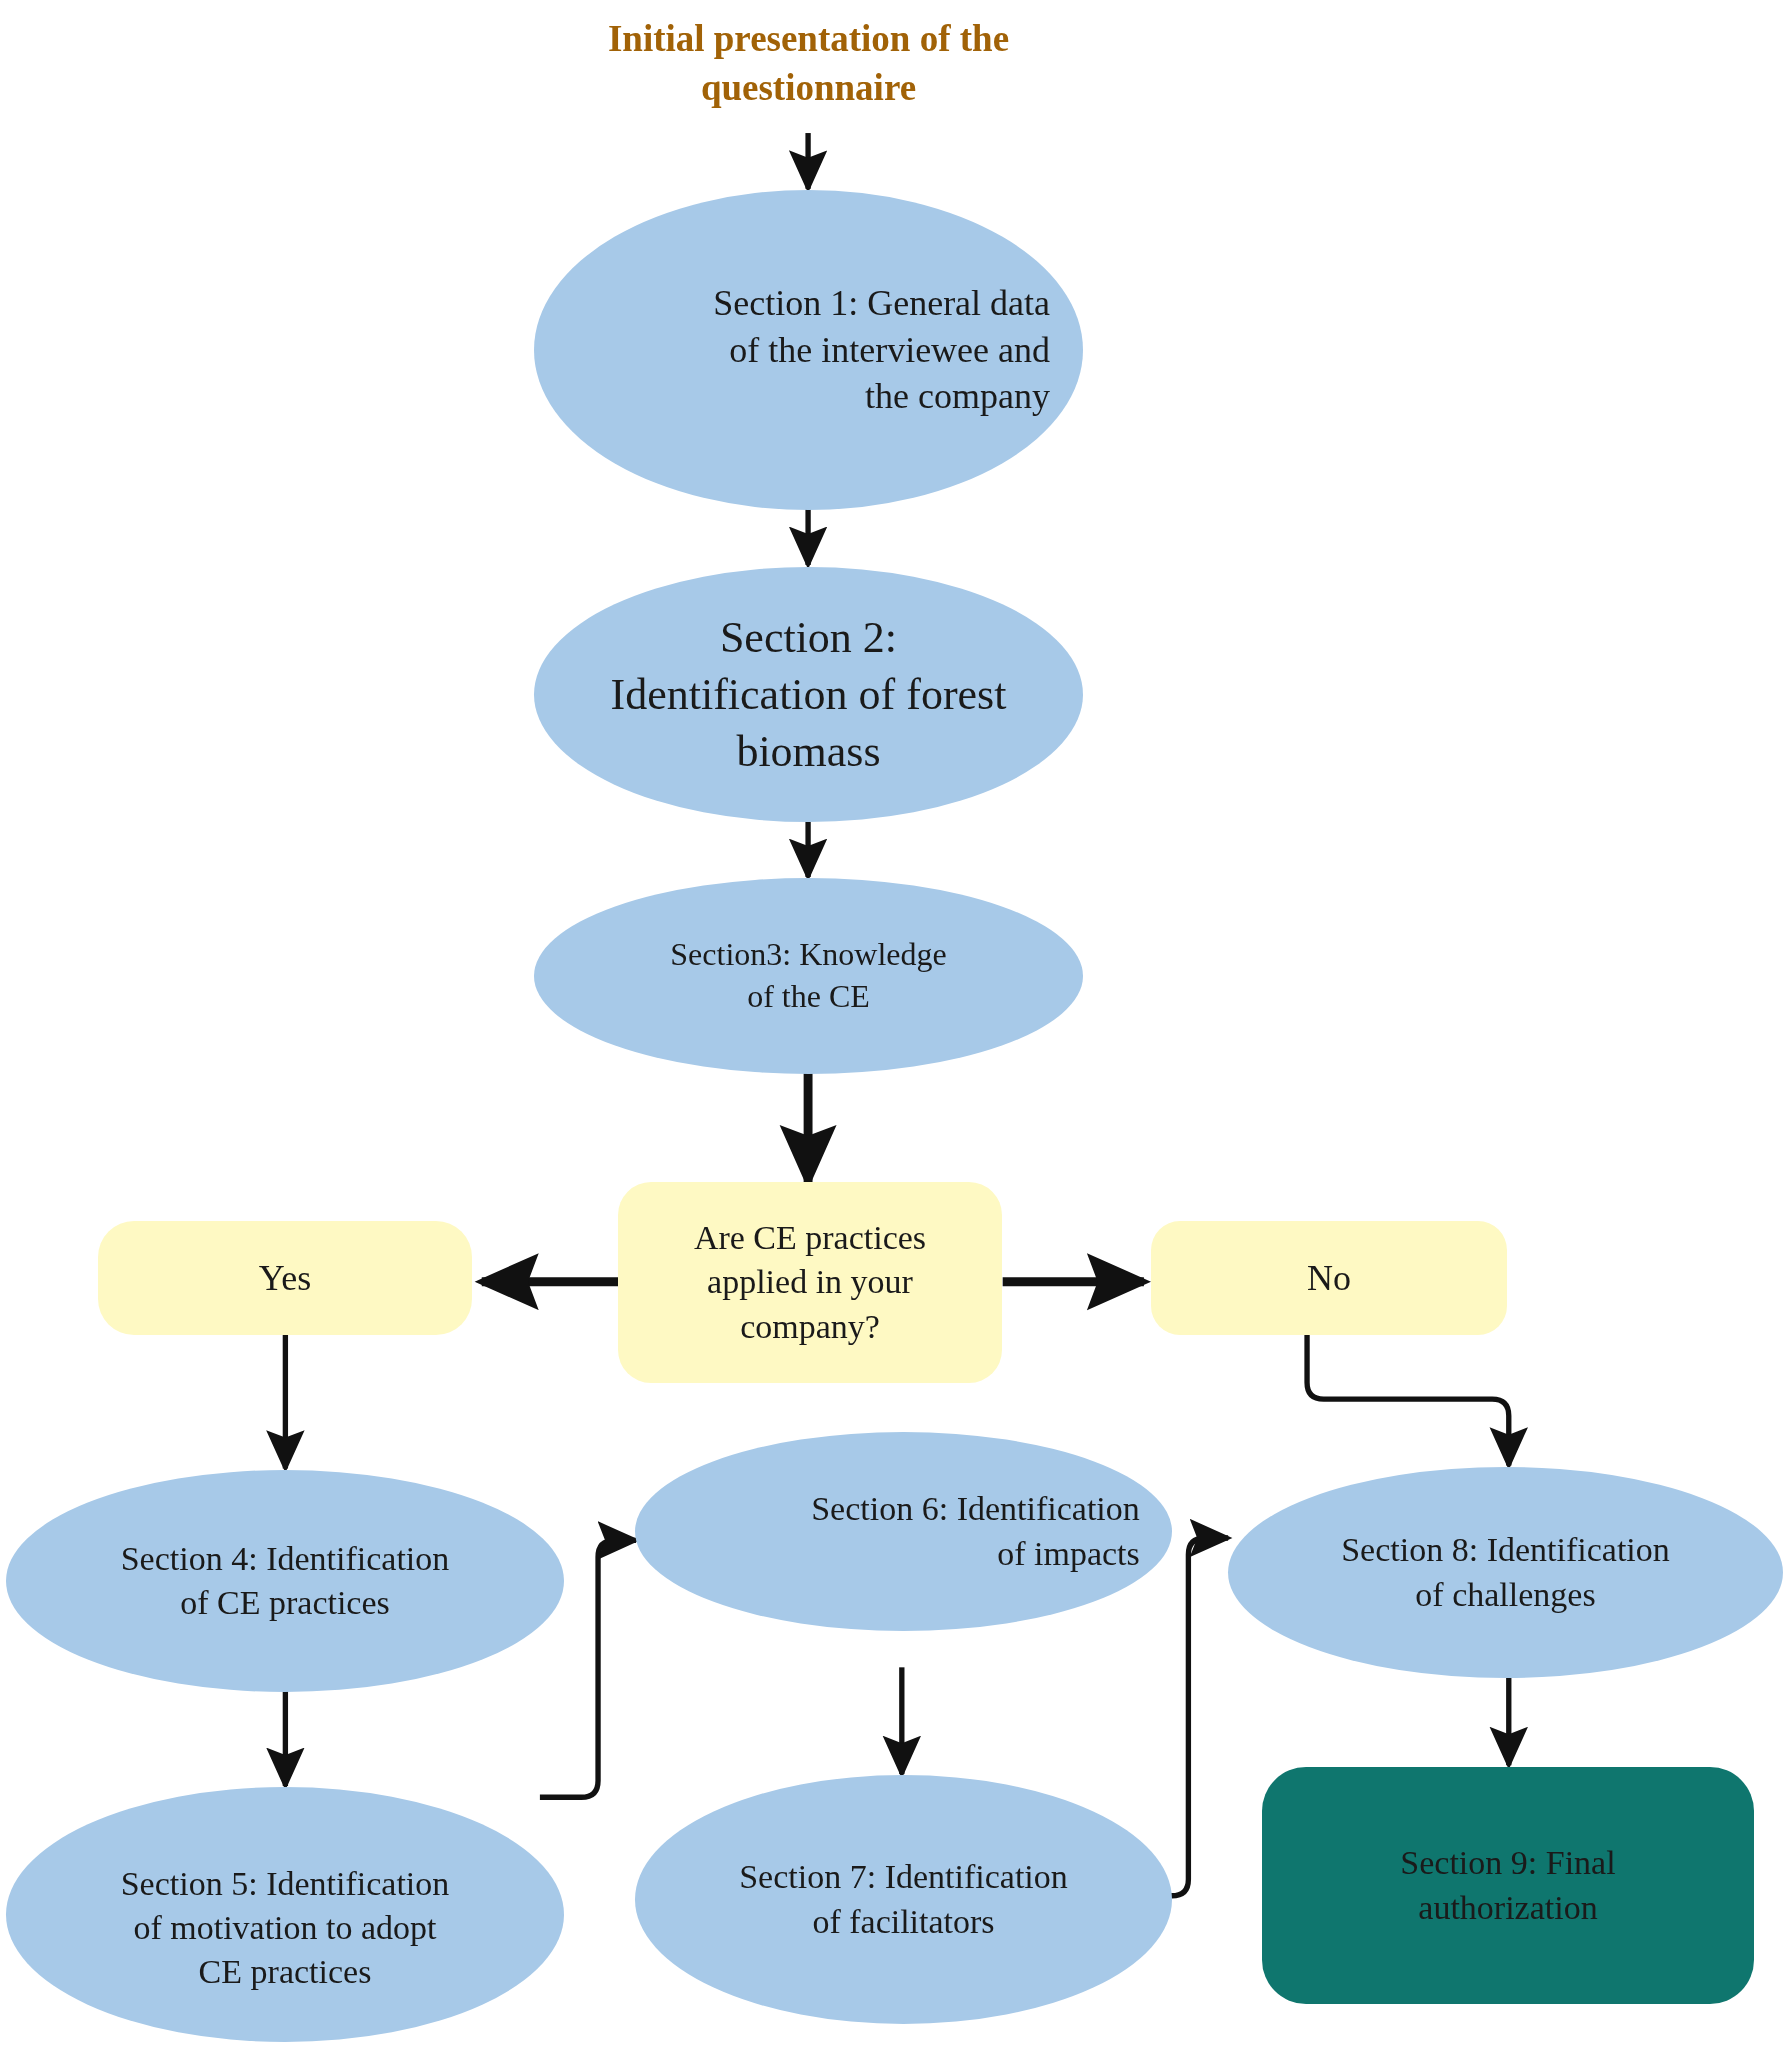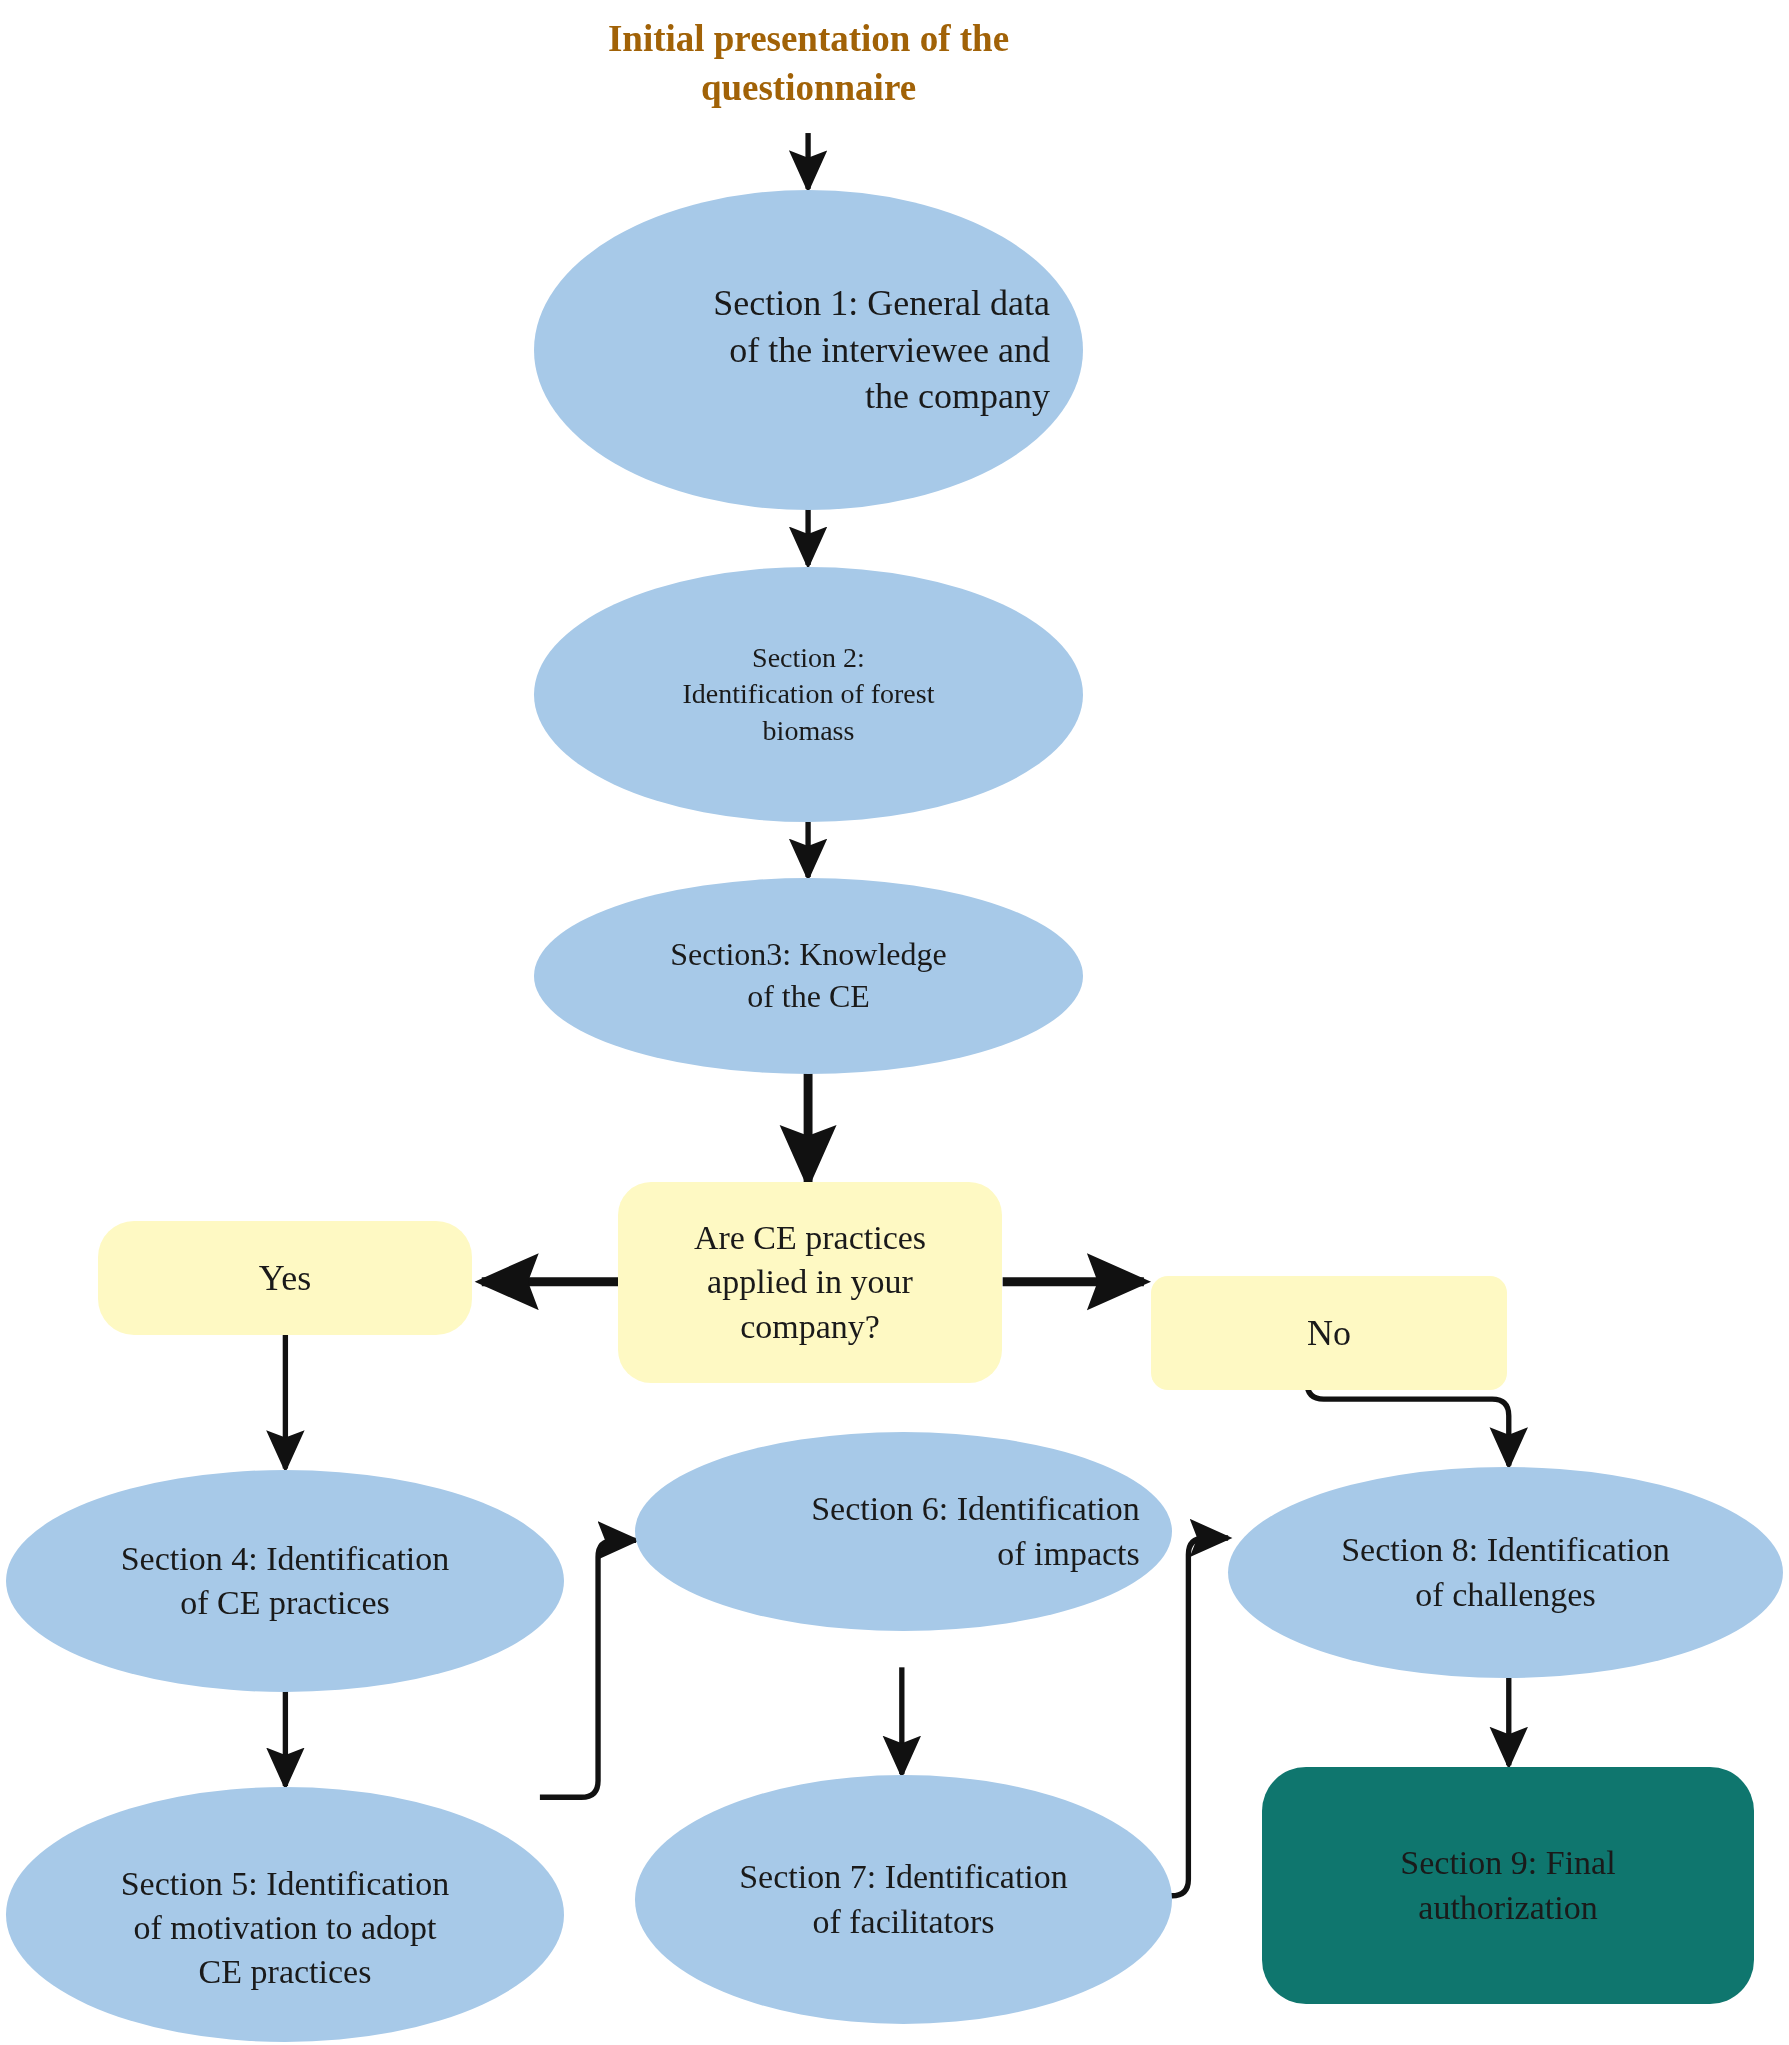--- a/index.html
+++ b/index.html
@@ -136,41 +136,41 @@
   <div class="title-text" style="left:451px; top:15.4px; width:715px;">Initial presentation of the
 questionnaire</div>
 
   <div class="node ellipse" style="left:534px; top:190px; width:549px; height:320px;text-align:right;">
     <span class="node-text" style="font-size:36px;">Section 1: General data
 of the interviewee and
 the company</span>
   </div>
 
   <div class="node ellipse" style="left:534px; top:567px; width:549px; height:255px;">
-    <span class="node-text" style="font-size:28px;">Section 2:
+    <span class="node-text" style="font-size:44px;">Section 2:
 Identification of forest
 biomass</span>
   </div>
 
   <div class="node ellipse" style="left:534px; top:878px; width:549px; height:196px;">
     <span class="node-text" style="font-size:32px;">Section3: Knowledge
 of the CE</span>
   </div>
 
   <div class="node rounded" style="left:618px; top:1182px; width:384px; height:201px; border-radius:33px;">
     <span class="node-text" style="font-size:34px; padding:0 4%;">Are CE practices
 applied in your
 company?</span>
   </div>
 
   <div class="node rounded" style="left:98px; top:1221px; width:374px; height:114px; border-radius:36px;">
     <span class="node-text" style="font-size:36px;">Yes</span>
   </div>
 
-  <div class="node rounded" style="left:1151px; top:1276px; width:356px; height:114px; border-radius:17px;">
+  <div class="node rounded" style="left:1151px; top:1221px; width:356px; height:114px; border-radius:29px;">
     <span class="node-text" style="font-size:36px;">No</span>
   </div>
 
   <div class="node ellipse" style="left:6px; top:1470px; width:558px; height:222px;">
     <span class="node-text" style="font-size:34px;">Section 4: Identification
 of CE practices</span>
   </div>
 
   <div class="node ellipse" style="left:6px; top:1787px; width:558px; height:255px;">
     <span class="node-text" style="font-size:34px;margin-top:27px;">Section 5: Identification

